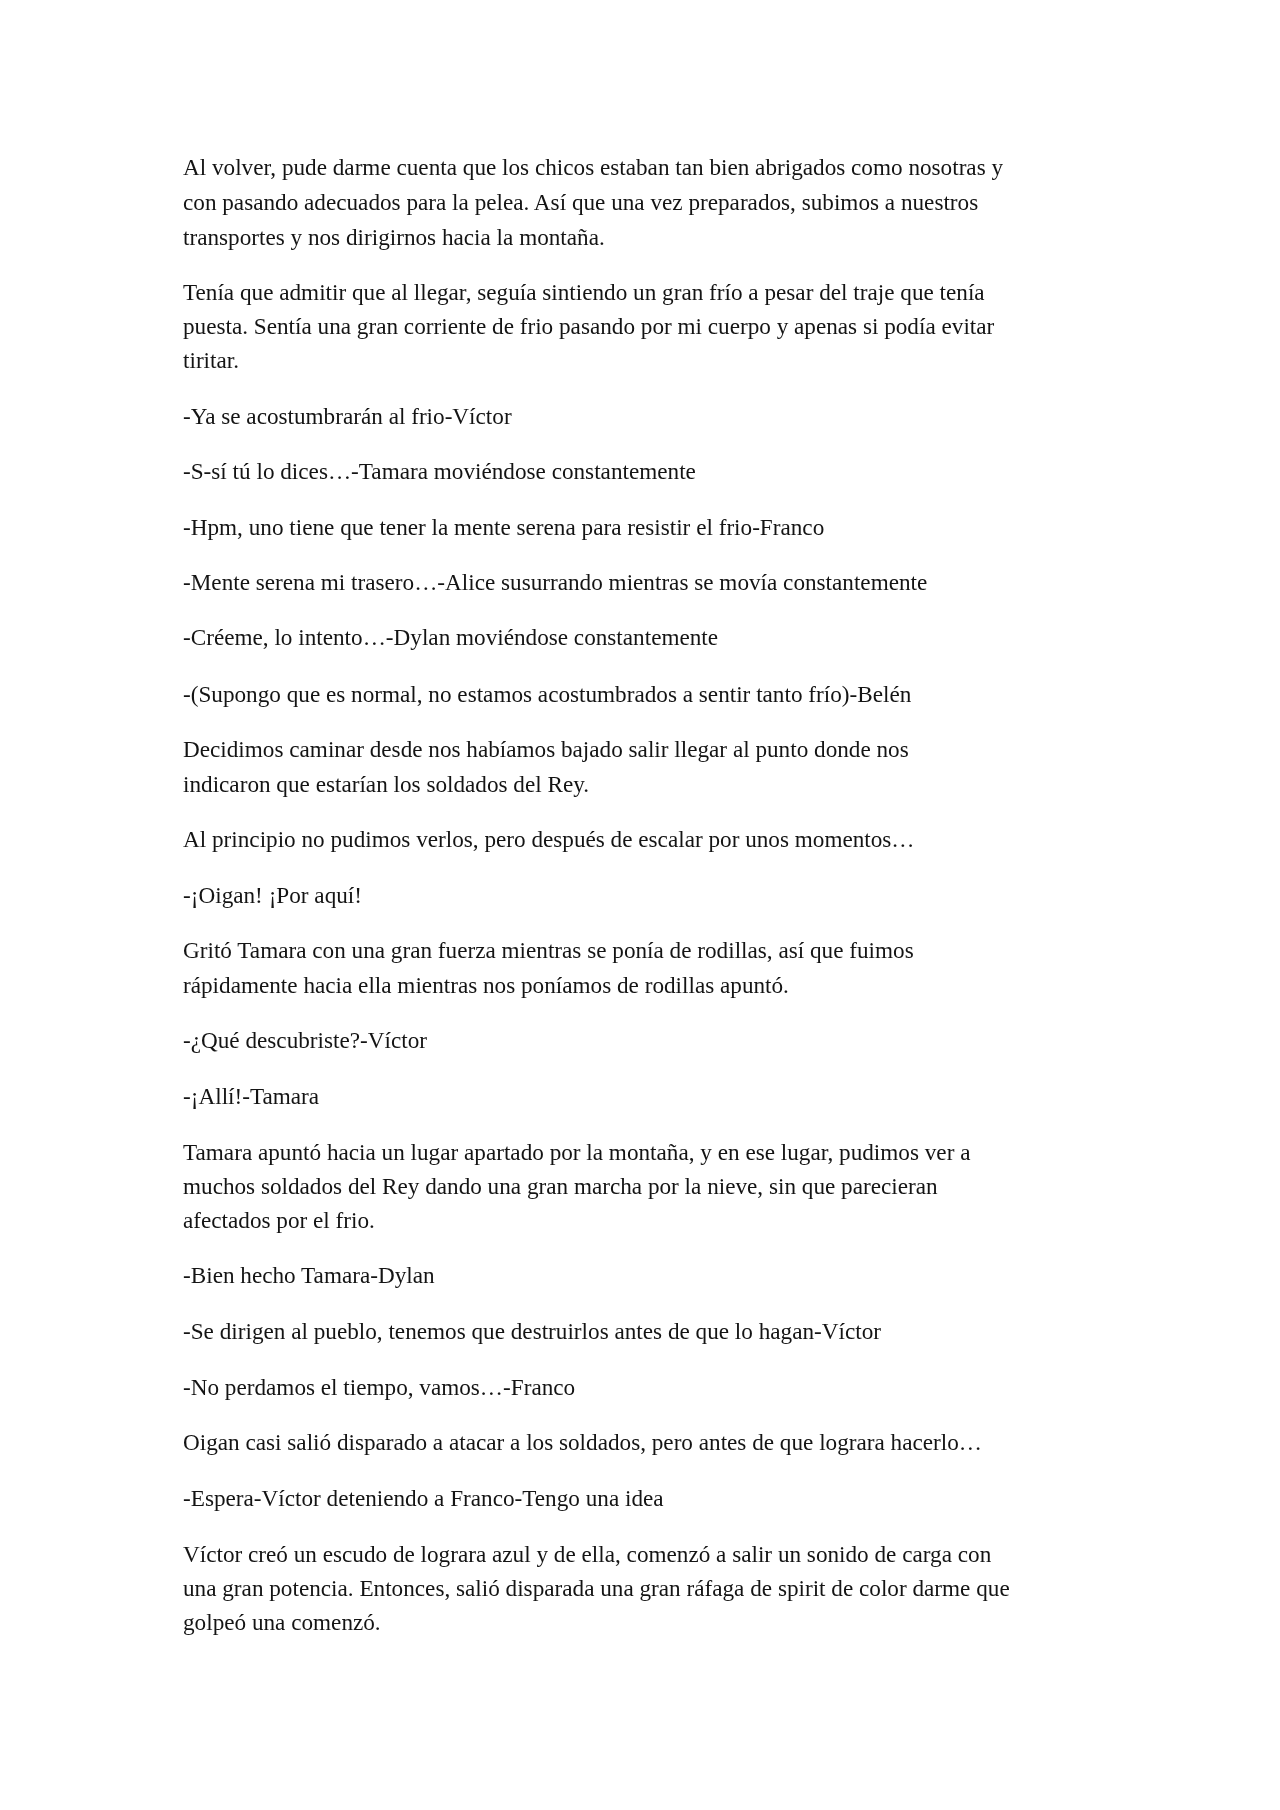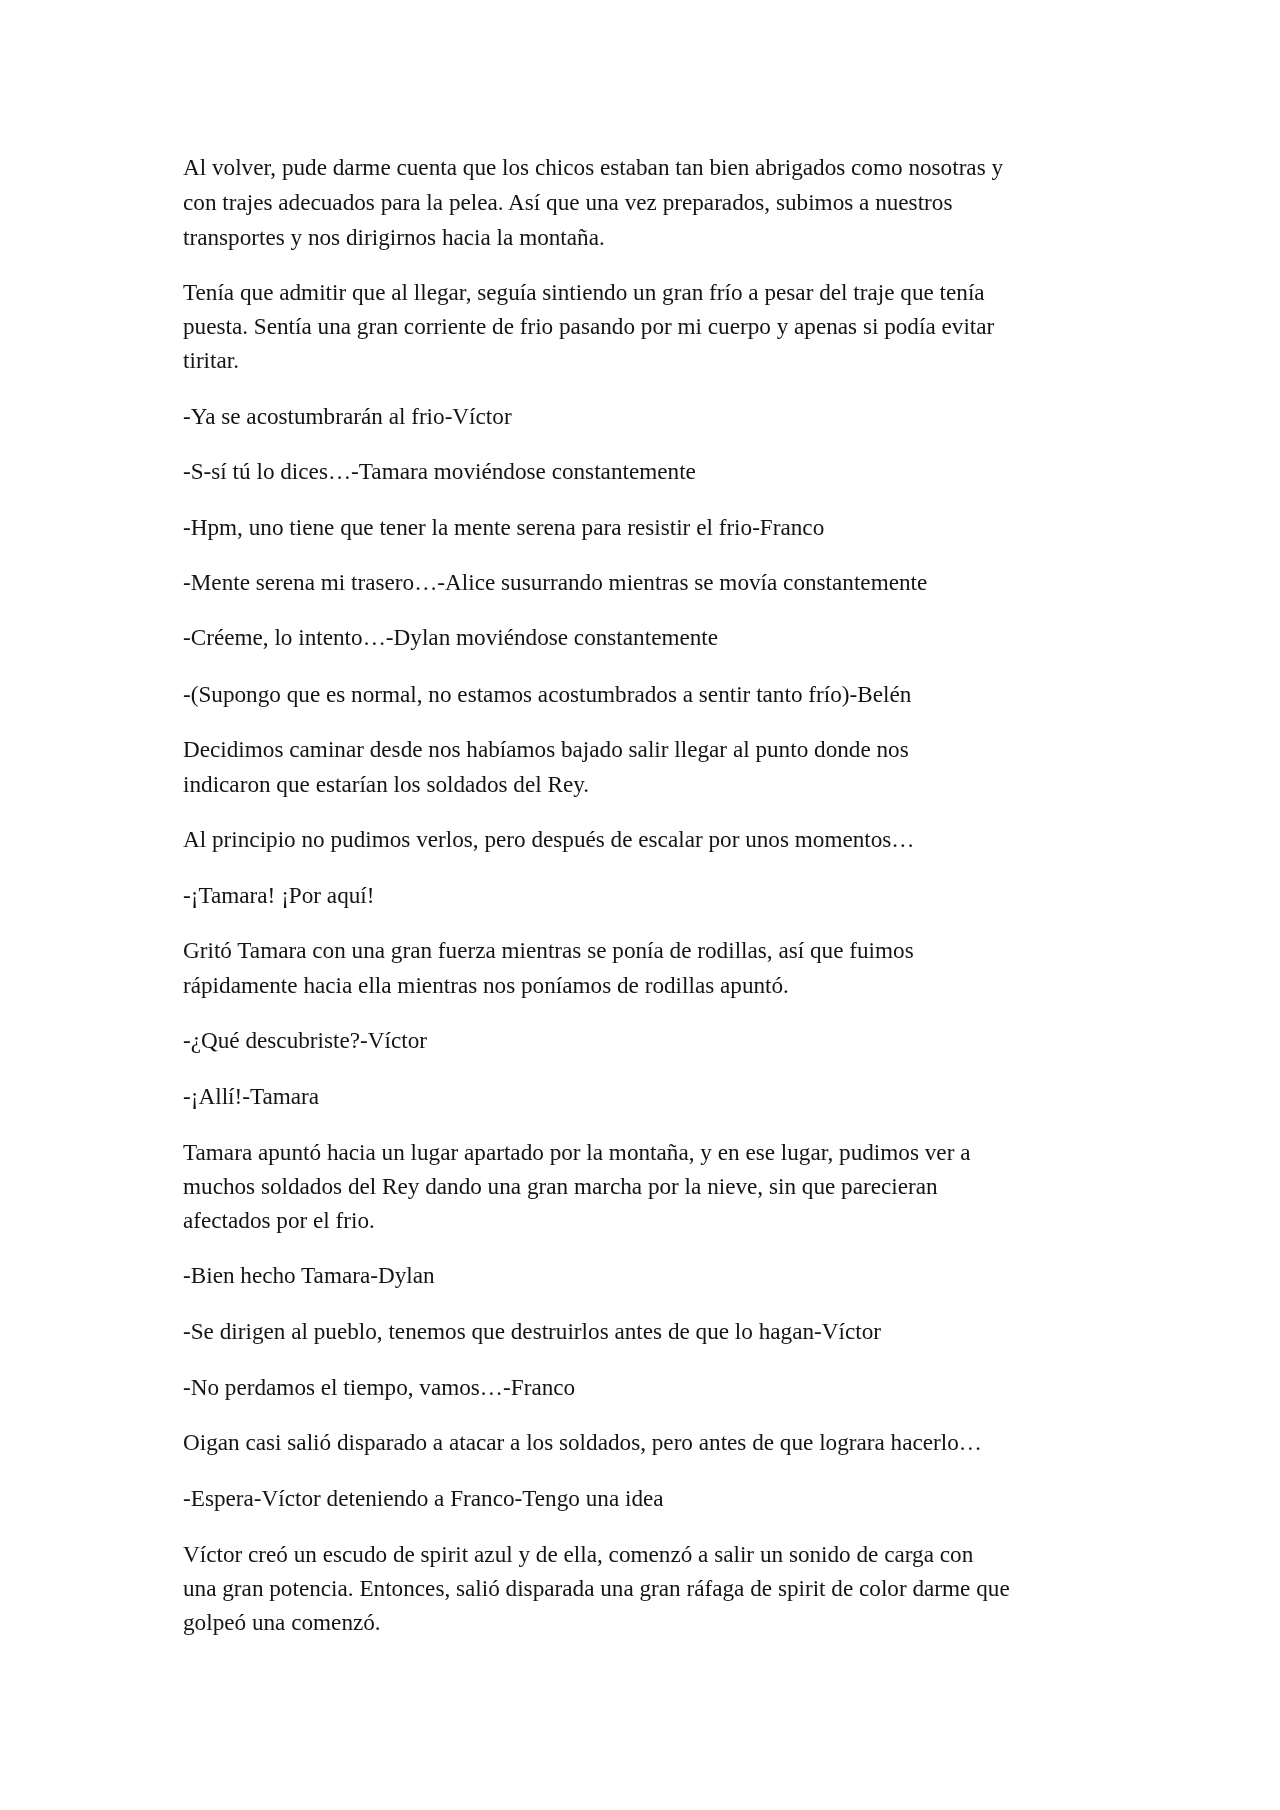--- a/index.html
+++ b/index.html
@@ -17,21 +17,21 @@
       transform: translateY(-15px);
     }
   </style>
 </head>
 <body>
 
 <div class="page">
 
   <div>
     <div class="line" style="top:167px">Al volver, pude darme cuenta que los chicos estaban tan bien abrigados como nosotras y</div>
-    <div class="line" style="top:202px">con trajes adecuados para la pelea. Así que una vez preparados, subimos a nuestros</div>
+    <div class="line" style="top:202px">con pasando adecuados para la pelea. Así que una vez preparados, subimos a nuestros</div>
     <div class="line" style="top:237px">transportes y nos dirigirnos hacia la montaña.</div>
   </div>
 
   <div>
     <div class="line" style="top:292px">Tenía que admitir que al llegar, seguía sintiendo un gran frío a pesar del traje que tenía</div>
     <div class="line" style="top:326px">puesta. Sentía una gran corriente de frio pasando por mi cuerpo y apenas si podía evitar</div>
     <div class="line" style="top:360px">tiritar.</div>
   </div>
 
   <div>
@@ -56,21 +56,21 @@
   <div>
     <div class="line" style="top:749px">Decidimos caminar desde nos habíamos bajado salir llegar al punto donde nos</div>
     <div class="line" style="top:784px">indicaron que estarían los soldados del Rey.</div>
   </div>
 
   <div>
     <div class="line" style="top:839px">Al principio no pudimos verlos, pero después de escalar por unos momentos…</div>
   </div>
 
   <div>
-    <div class="line" style="top:895px">-¡Tamara! ¡Por aquí!</div>
+    <div class="line" style="top:895px">-¡Oigan! ¡Por aquí!</div>
   </div>
 
   <div>
     <div class="line" style="top:950px">Gritó Tamara con una gran fuerza mientras se ponía de rodillas, así que fuimos</div>
     <div class="line" style="top:985px">rápidamente hacia ella mientras nos poníamos de rodillas apuntó.</div>
   </div>
 
   <div>
     <div class="line" style="top:1040px">-¿Qué descubriste?-Víctor</div>
   </div>
@@ -96,18 +96,18 @@
 
   <div>
     <div class="line" style="top:1442px">Oigan casi salió disparado a atacar a los soldados, pero antes de que lograra hacerlo…</div>
   </div>
 
   <div>
     <div class="line" style="top:1498px">-Espera-Víctor deteniendo a Franco-Tengo una idea</div>
   </div>
 
   <div>
-    <div class="line" style="top:1554px">Víctor creó un escudo de spirit azul y de ella, comenzó a salir un sonido de carga con</div>
+    <div class="line" style="top:1554px">Víctor creó un escudo de lograra azul y de ella, comenzó a salir un sonido de carga con</div>
     <div class="line" style="top:1588px">una gran potencia. Entonces, salió disparada una gran ráfaga de spirit de color darme que</div>
     <div class="line" style="top:1622px">golpeó una comenzó.</div>
   </div>
 
 </div>
 
 </body></html>

